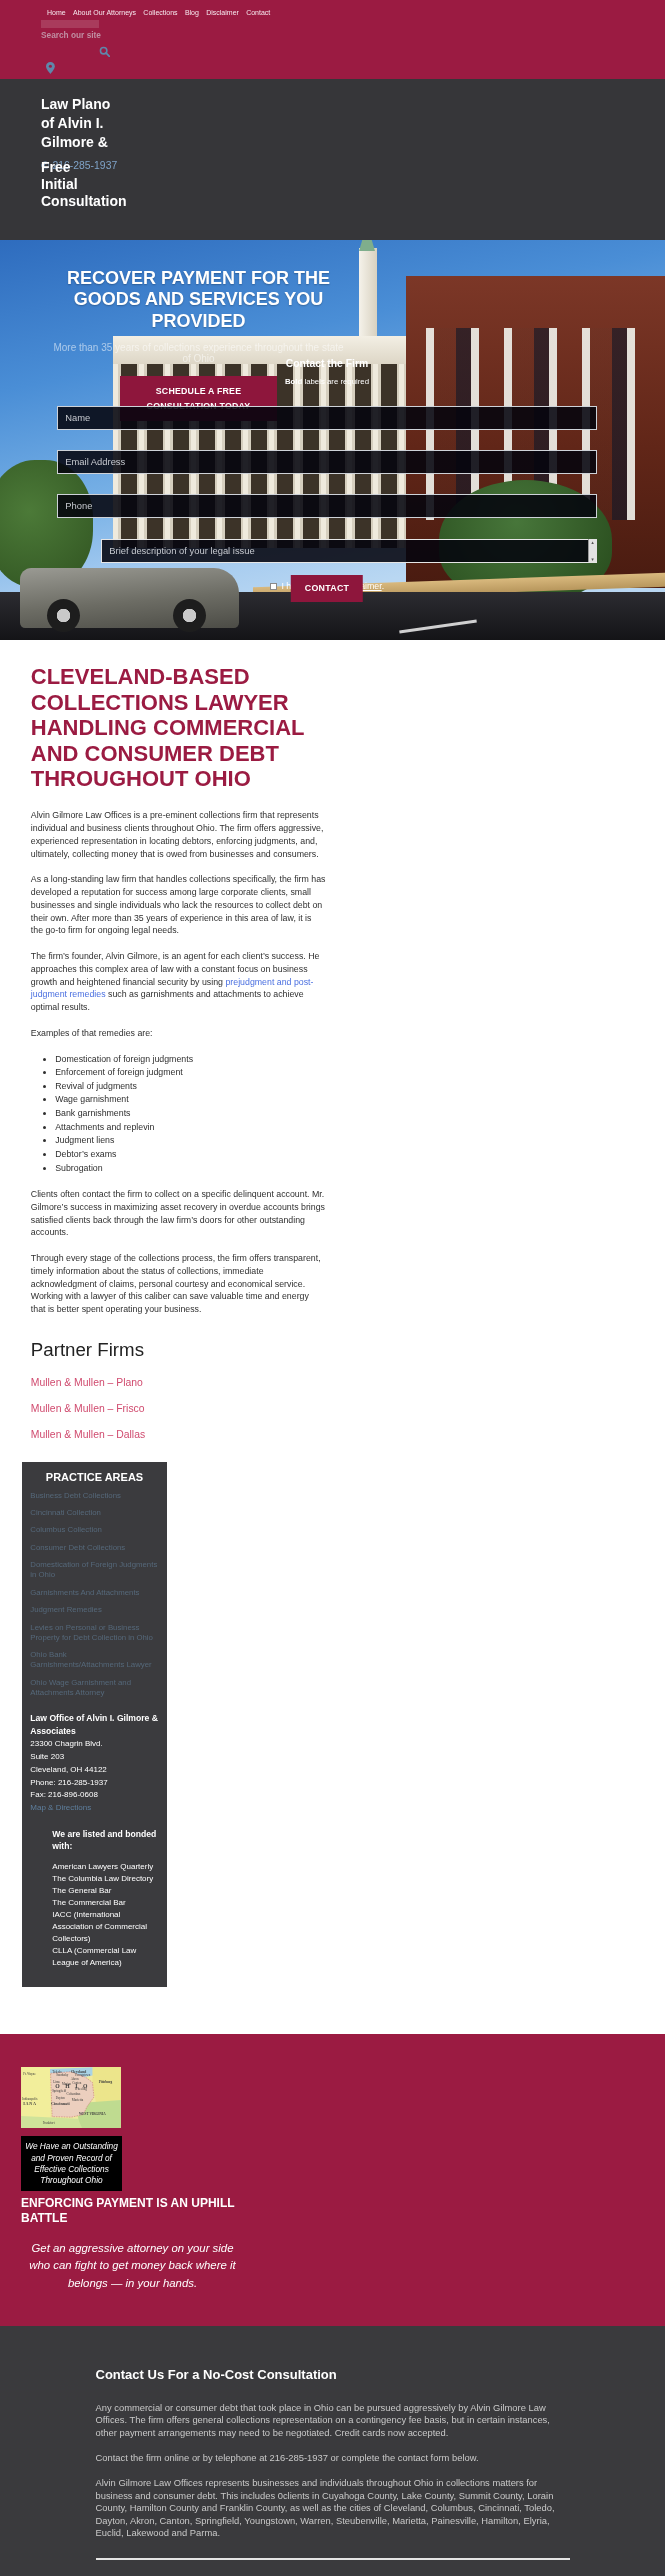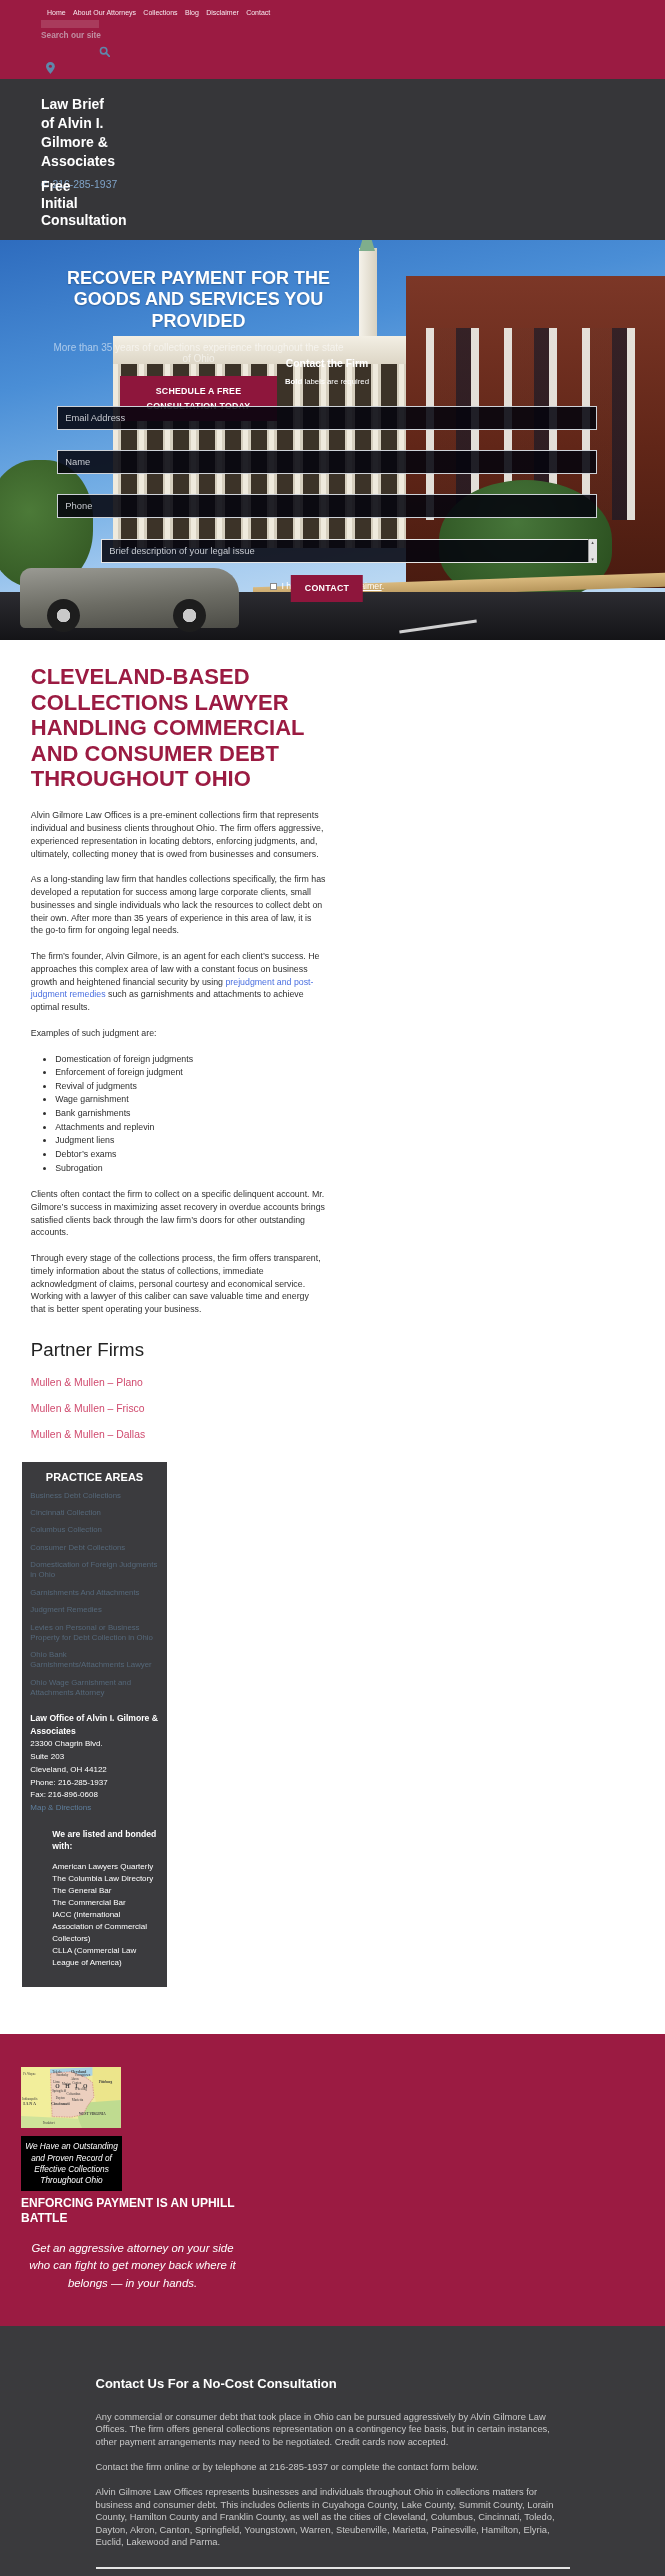--- a/index.html
+++ b/index.html
@@ -95,21 +95,21 @@
   
   .cta { background:#9b1b42; padding:33px 0 34px 21px; }
   .map-img { display:block; width:100px; height:61px; }
   .cta-caption { margin-top:8.3px; width:101px; background:#000; color:#fff; font-style:italic;
     font-size:8.3px; line-height:1.35; text-align:center; padding:5.2px 3.1px; }
   .cta-h2 { margin:4.2px 0 0; width:218px; color:#fff; font-size:12px; font-weight:bold; text-align:left; line-height:1.3; }
   .cta-pitch { margin:13.5px 0 0; width:223px; color:#fff; font-style:italic; font-size:11.4px; line-height:1.5; text-align:center; }
 
   
   .footer { background:#3a3a3d; min-height:273px; padding:41px 0 21px; }
-  .f-inner { width:474px; margin:9px auto; }
+  .f-inner { width:474px; margin:0 auto; }
   .f-h2 { margin:0 0 20px; color:#fff; font-size:13px; font-weight:bold; }
   .footer p { margin:0 0 12.5px; color:#c9c9c9; font-size:9.4px; line-height:1.34; }
   .f-rule { height:1.6px; border-top:0.5px solid #e4e4e4; border-bottom:0.5px solid #e4e4e4; margin:17.7px 0 11.4px; }
 
   .icon-svg { display:block; }
 </style>
 </head>
 <body>
 
 <header class="topbar">
@@ -132,24 +132,23 @@
   <a href="#" class="pin-link">
     <svg class="icon-svg" width="8.8" height="12" viewBox="0 0 17 23">
       <path d="M8.5 0C3.8 0 0 3.7 0 8.3 0 14.5 8.5 23 8.5 23S17 14.5 17 8.3C17 3.7 13.2 0 8.5 0z" fill="#5f87ab"></path>
       <circle cx="8.5" cy="8" r="3" fill="#9b1b42"></circle>
     </svg>
   </a>
 </header>
 
 <section class="masthead">
   <h1 class="firm-name" style="margin:0">
-    <span>Law Brief</span>
+    <span>Law Plano</span>
     <span>of Alvin I.</span>
     <span>Gilmore &amp;</span>
-    <span>Associates</span>
   </h1>
   <div class="tagline-wrap">
     <a href="#" class="phone-line">
       <span class="phone-glyph">✆</span>
       <span>216-285-1937</span>
     </a>
     <h2 class="tagline" style="margin:0">
       <span>Free</span>
       <span>Initial</span>
       <span>Consultation</span>
@@ -181,22 +180,22 @@
     <h2 class="hero-title">RECOVER PAYMENT FOR THE GOODS AND SERVICES YOU PROVIDED</h2>
     <p class="hero-sub">More than 35 years of collections experience throughout the state of Ohio</p>
     <button class="hero-btn">SCHEDULE A FREE CONSULTATION TODAY</button>
   </div>
 
   <form class="hero-form">
     <h3 class="form-title">Contact the Firm</h3>
     <p class="form-note">
       <strong>Bold</strong><span> labels are required</span>
     </p>
+    <input type="text" placeholder="Name" style="">
     <input type="text" placeholder="Email Address" style="">
-    <input type="text" placeholder="Name" style="">
     <input type="text" placeholder="Phone" style="">
     <div class="ta-wrap">
       <textarea placeholder="Brief description of your legal issue" style=""></textarea>
       <div class="ta-scroll">
         <span>▲</span>
         <span>▼</span>
       </div>
     </div>
     <div class="agree-row">
       <span class="checkbox"></span><span>I have read the </span><a href="#" class="disc">disclaimer</a><span>.</span>
@@ -204,21 +203,21 @@
     </div>
   </form>
 </section>
 
 <main class="main">
   <div class="main-inner">
     <h1 class="main-title">CLEVELAND-BASED COLLECTIONS LAWYER HANDLING COMMERCIAL AND CONSUMER DEBT THROUGHOUT OHIO</h1>
     <p>Alvin Gilmore Law Offices is a pre-eminent collections firm that represents individual and business clients throughout Ohio. The firm offers aggressive, experienced representation in locating debtors, enforcing judgments, and, ultimately, collecting money that is owed from businesses and consumers.</p>
     <p>As a long-standing law firm that handles collections specifically, the firm has developed a reputation for success among large corporate clients, small businesses and single individuals who lack the resources to collect debt on their own. After more than 35 years of experience in this area of law, it is the go-to firm for ongoing legal needs.</p>
     <p><span>The firm’s founder, Alvin Gilmore, is an agent for each client’s success. He approaches this complex area of law with a constant focus on business growth and heightened financial security by using </span><a href="#" class="body-link">prejudgment and post-judgment remedies</a><span> such as garnishments and attachments to achieve optimal results.</span></p>
-    <p>Examples of such judgment are:</p>
+    <p>Examples of that remedies are:</p>
     <ul>
       <li>Domestication of foreign judgments</li>
       <li>Enforcement of foreign judgment</li>
       <li>Revival of judgments</li>
       <li>Wage garnishment</li>
       <li>Bank garnishments</li>
       <li>Attachments and replevin</li>
       <li>Judgment liens</li>
       <li>Debtor’s exams</li>
       <li>Subrogation</li>

